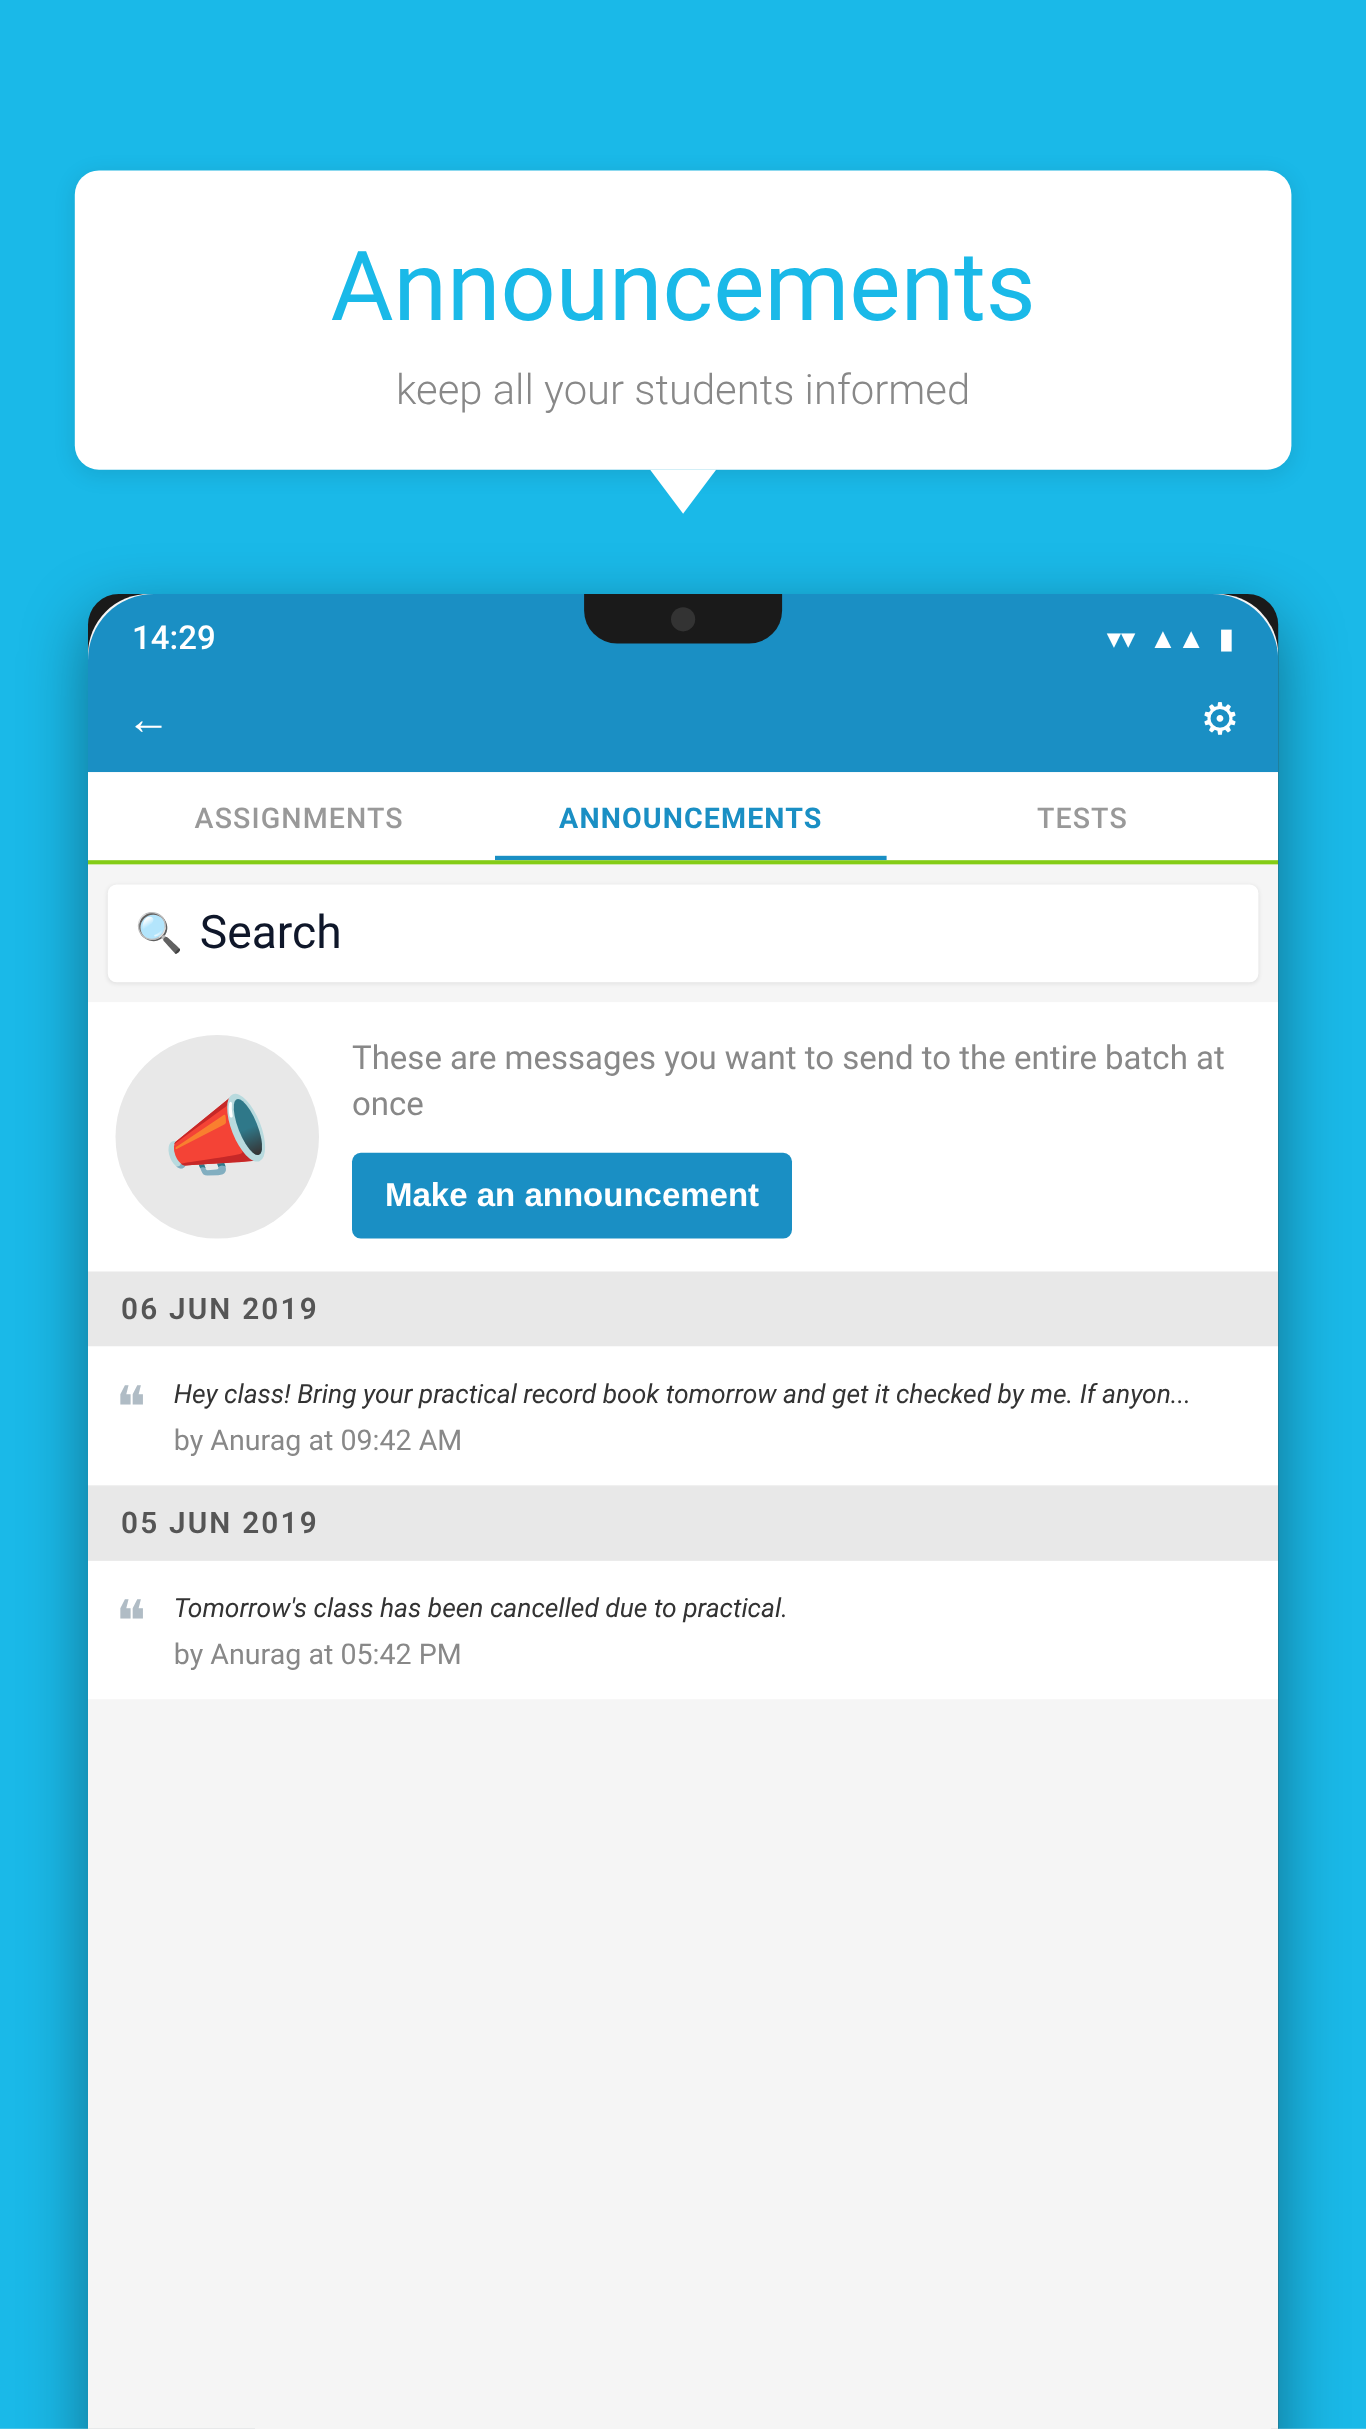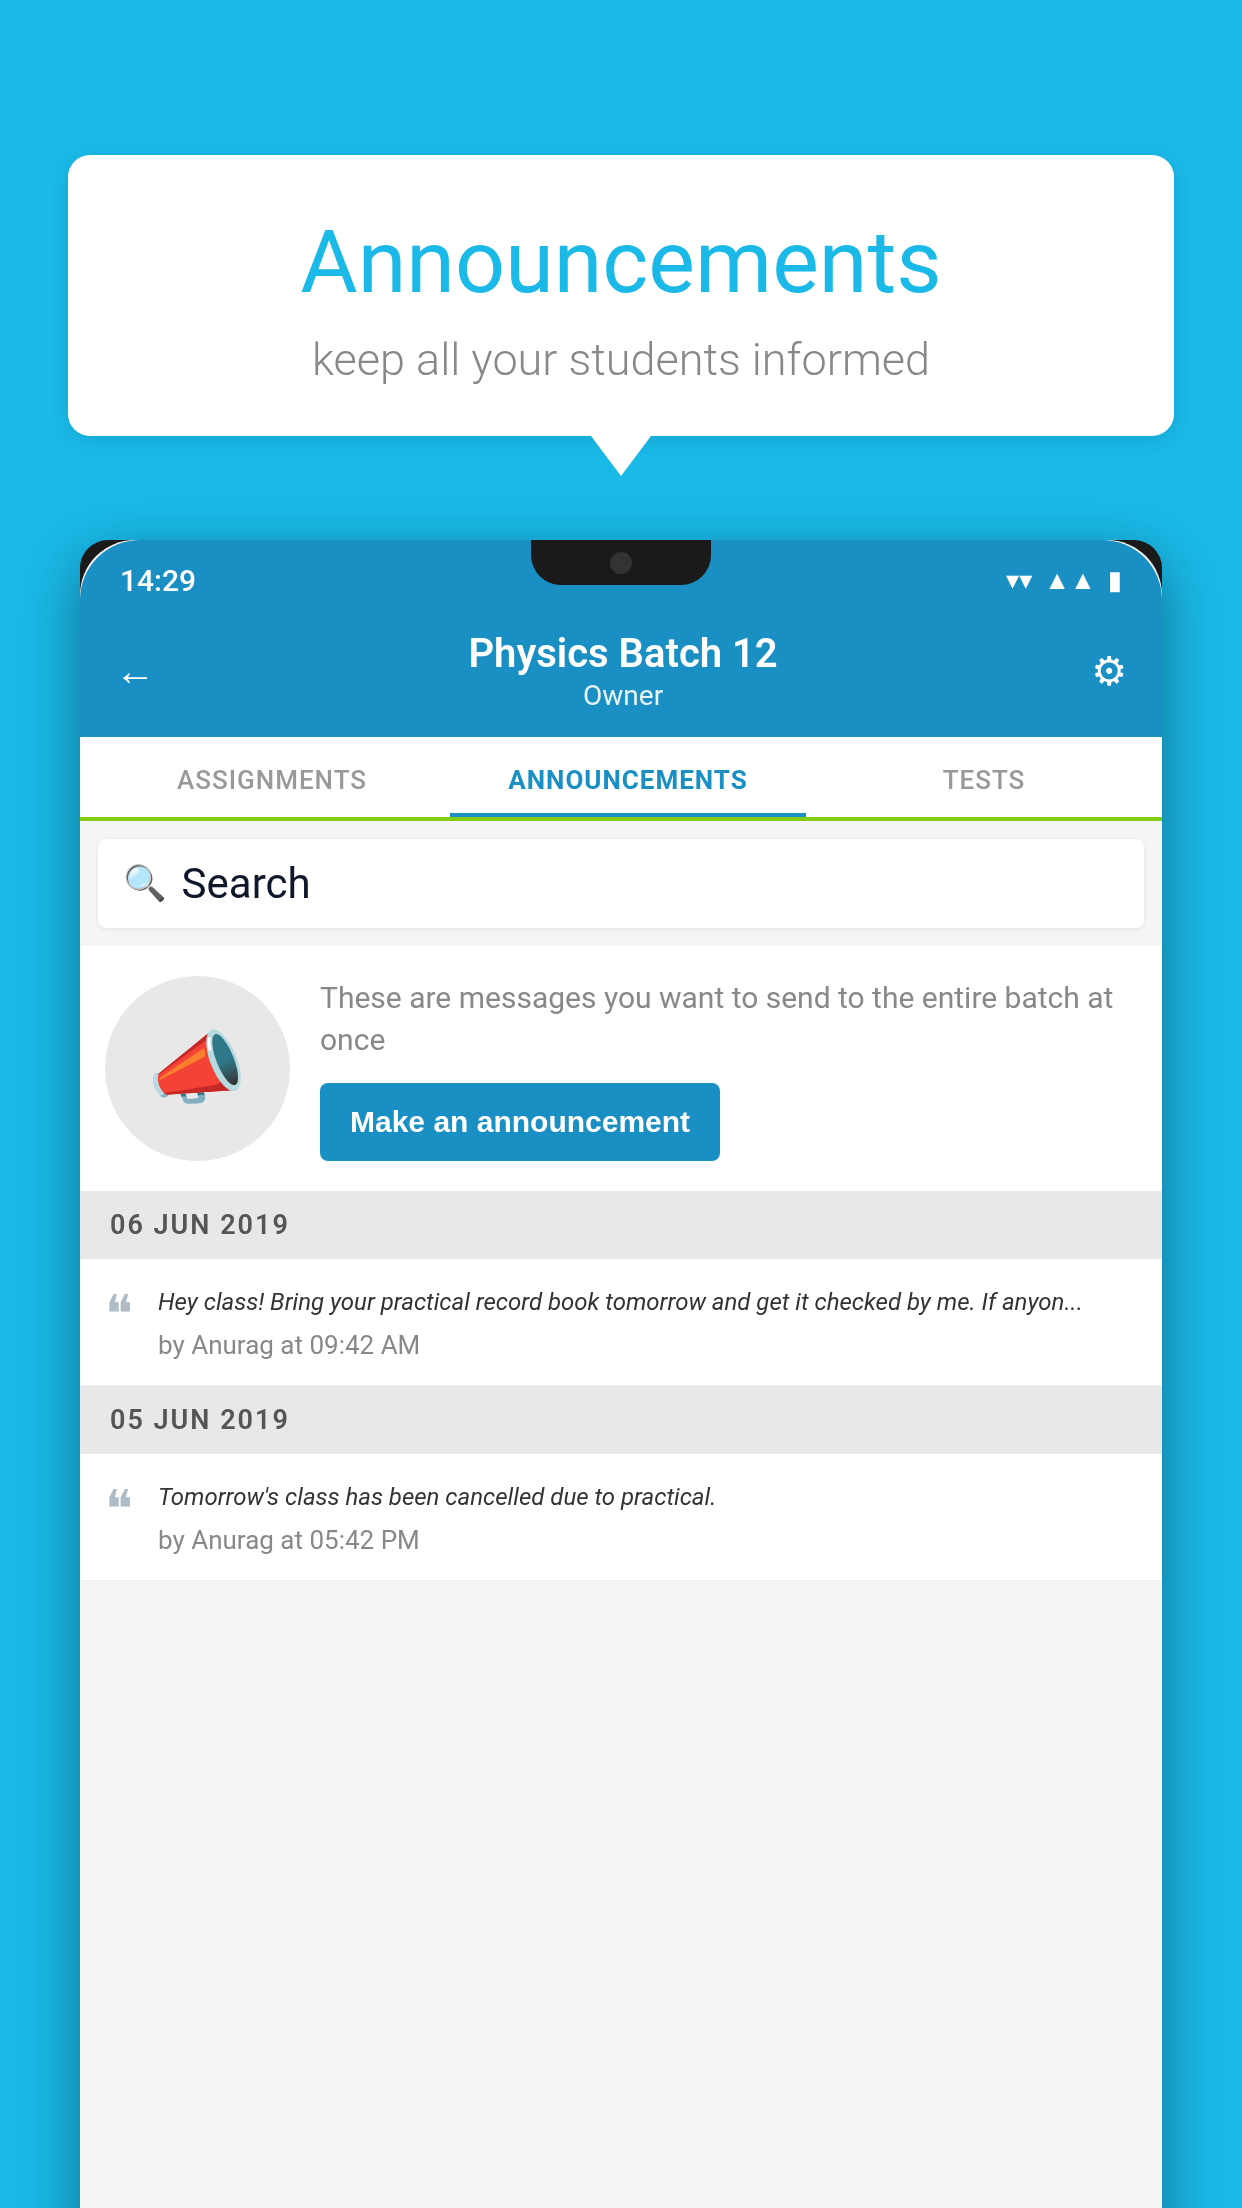--- a/index.html
+++ b/index.html
@@ -42,21 +42,21 @@
     }
 
     .bubble-title {
       font-size: 88px;
       font-weight: 400;
       color: #1ab9e8;
       margin-bottom: 20px;
     }
 
     .bubble-subtitle {
-      font-size: 45px;
+      font-size: 38px;
       color: #888;
       font-weight: 300;
     }
 
     
     .phone-wrapper {
       position: absolute;
       top: 540px;
       left: 80px;
       right: 80px;
@@ -356,24 +356,20 @@
         <span class="status-time">14:29</span>
         <div class="status-icons">
           <span class="wifi-icon">▾▾</span>
           <span class="signal-icon">▲▲</span>
           <span class="battery-icon">▮</span>
         </div>
       </div>
 
       <div class="app-header">
         <span class="back-btn">←</span>
-        <div class="header-center">
-          <div class="header-title">Physics Batch 12</div>
-          <div class="header-subtitle">Owner</div>
-        </div>
         <span class="gear-btn">⚙</span>
       </div>
 
       <div class="tab-bar">
         <div class="tab-item">
           <span>ASSIGNMENTS</span>
         </div>
         <div class="tab-item active">
           <span>ANNOUNCEMENTS</span>
         </div>

